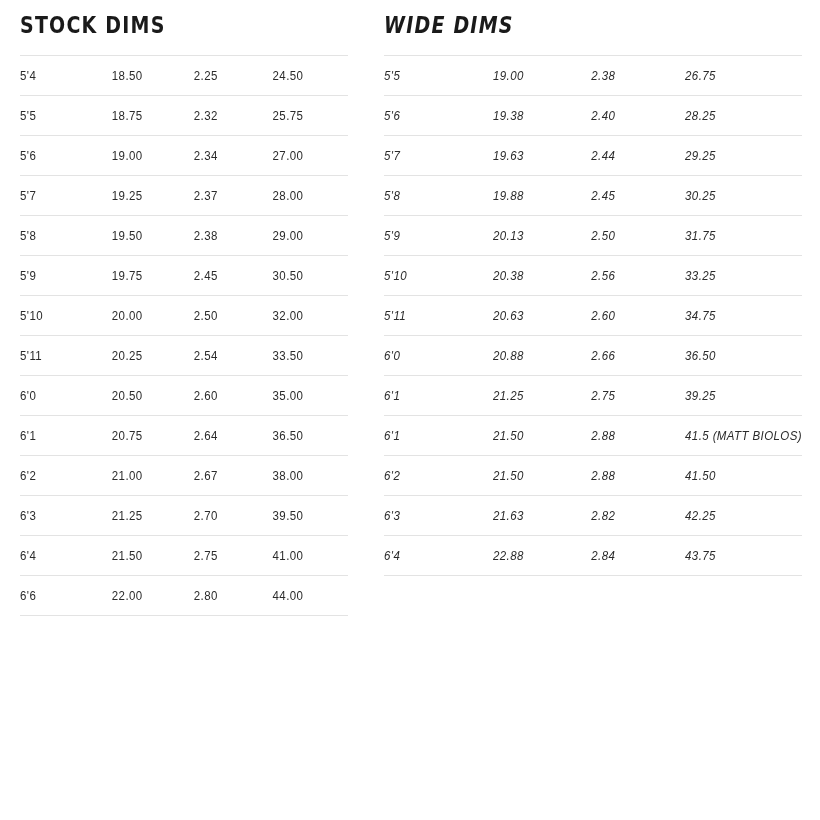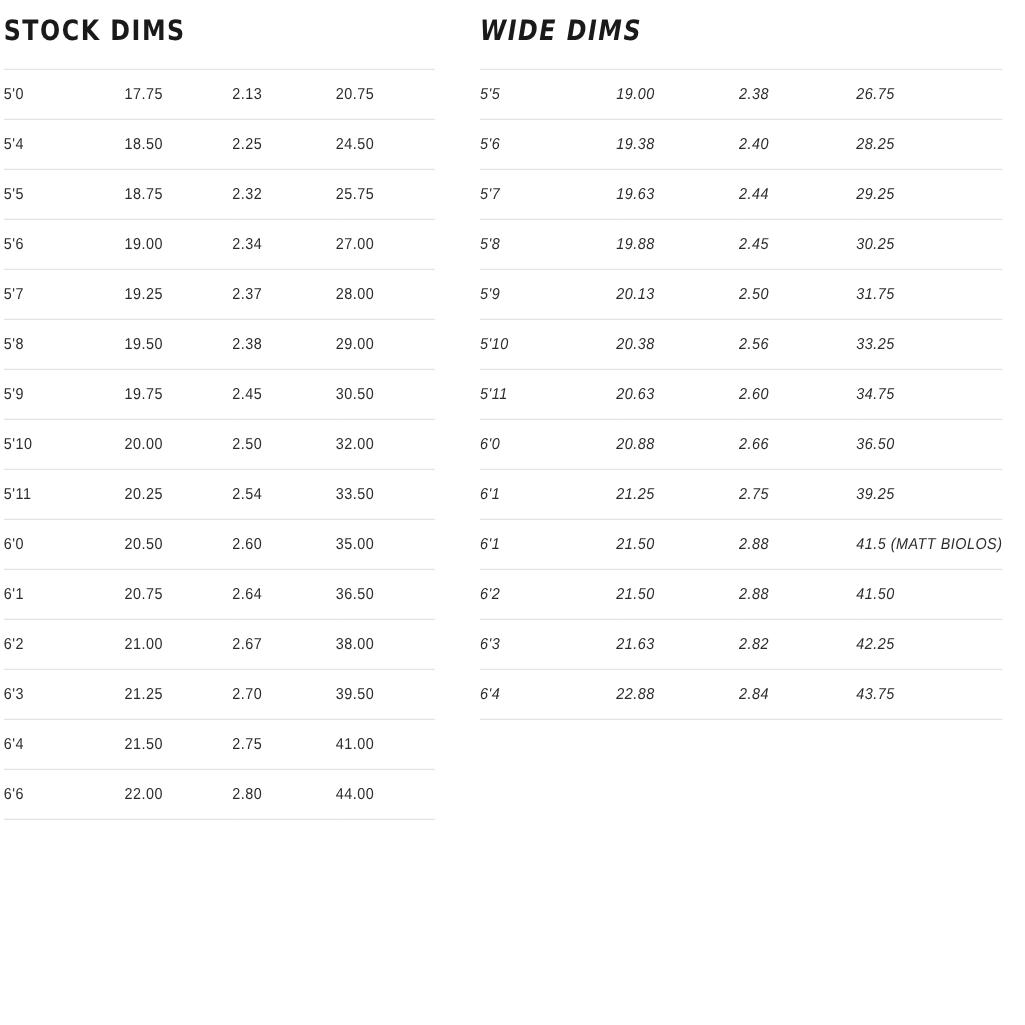--- a/index.html
+++ b/index.html
@@ -18,21 +18,21 @@
     height: 820px;
     position: relative;
     display: flex;
     padding: 14px 0 0 0;
   }
   .col {
     position: relative;
   }
   .col-left {
     width: 366px;
-    padding-left: 3px;
+    padding-left: 20px;
     padding-right: 18px;
   }
   .col-right {
     width: 454px;
     padding-left: 18px;
     padding-right: 18px;
     font-style: italic;
   }
   .table-title {
     font-family: "DejaVu Sans", sans-serif;
@@ -79,26 +79,20 @@
 </head>
 <body>
 
 <div class="page">
 
   <div class="col col-left">
     <h2 class="table-title">STOCK DIMS</h2>
     <table>
       <tbody>
         <tr>
-          <td class="c0">5'0</td>
-          <td class="c1">17.75</td>
-          <td class="c2">2.13</td>
-          <td class="c3">20.75</td>
-        </tr>
-        <tr>
           <td class="c0">5'4</td>
           <td class="c1">18.50</td>
           <td class="c2">2.25</td>
           <td class="c3">24.50</td>
         </tr>
         <tr>
           <td class="c0">5'5</td>
           <td class="c1">18.75</td>
           <td class="c2">2.32</td>
           <td class="c3">25.75</td>

